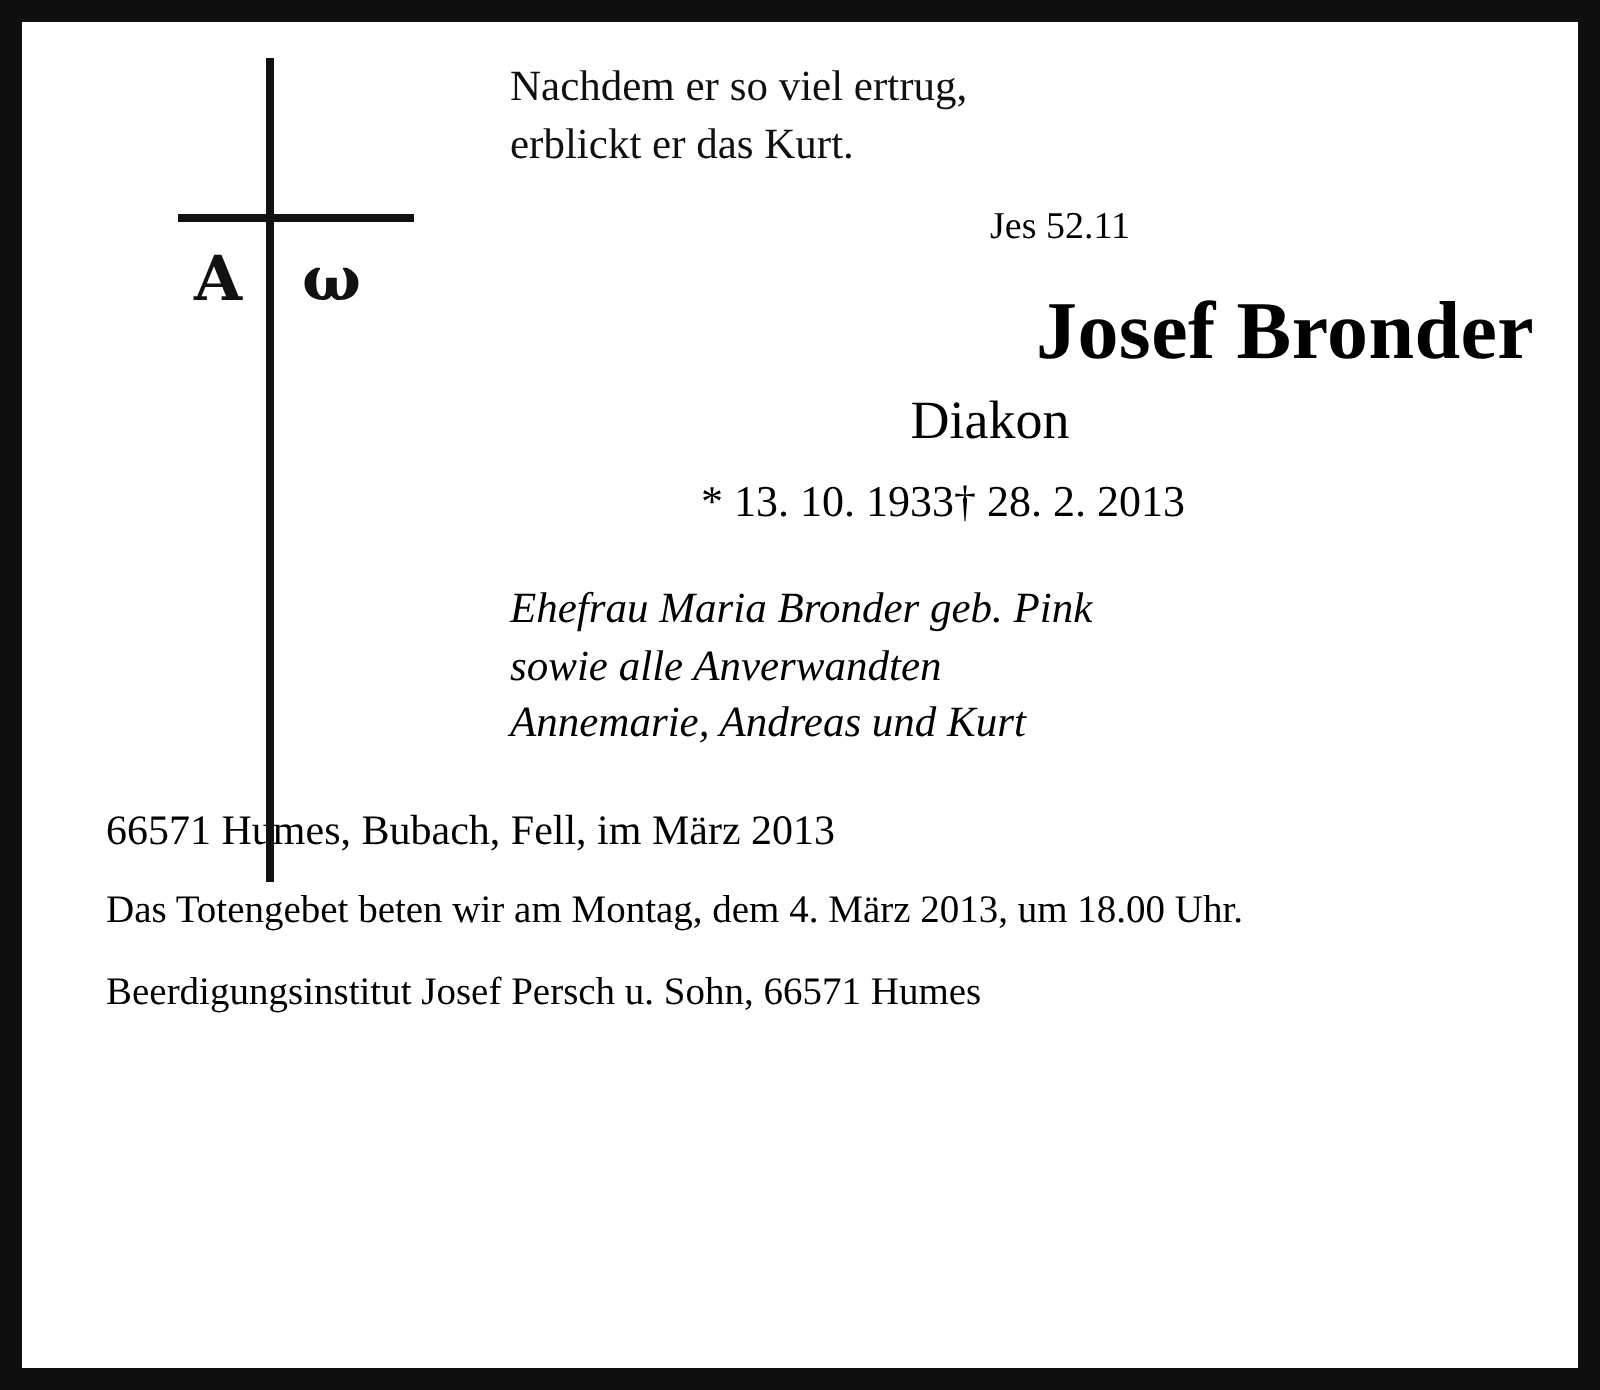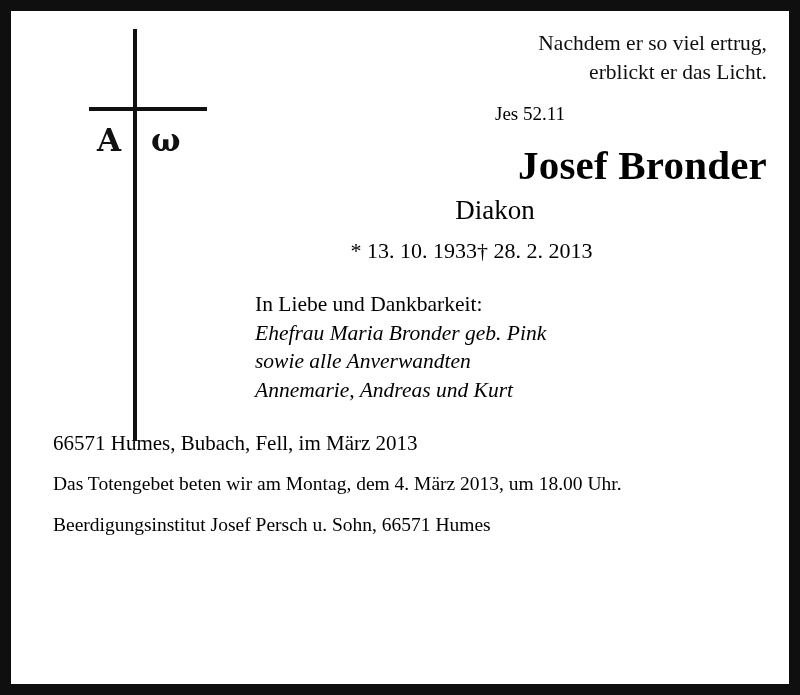--- a/index.html
+++ b/index.html
@@ -62,24 +62,24 @@
     font-size: 31px;
     font-weight: 700;
     line-height: 1;
     color: #111111;
   }
   .alpha { left: 8px; }
   .omega { left: 62px; }
 
   
   .verse {
+    margin-left: 222px;
     font-size: 21.5px;
     line-height: 1.37;
     color: #101010;
-    text-align: right;
   }
   .verse div { white-space: nowrap; }
 
   .verse-ref {
     margin-left: 222px;
     margin-top: 15px;
     font-size: 19px;
     text-align: left;
     padding-left: 240px;
   }
@@ -141,35 +141,34 @@
 
     <div class="cross-wrap">
       <div class="cross-vert"></div>
       <div class="cross-horiz"></div>
       <div class="alpha">A</div>
       <div class="omega">ω</div>
     </div>
 
     <div class="verse">
       <div>Nachdem er so viel ertrug,</div>
-      <div>erblickt er das Licht.</div>
+      <div>erblickt er das Kurt.</div>
     </div>
 
     <div class="verse-ref">Jes 52.11</div>
 
     <div class="name">Josef Bronder</div>
     <div class="role">Diakon</div>
 
     <div class="dates">
       <div class="birth">* 13. 10. 1933</div>
       <div class="death">† 28. 2. 2013</div>
     </div>
 
     <div class="dedication">
-      <div>In Liebe und Dankbarkeit:</div>
       <div class="italic">Ehefrau Maria Bronder geb. Pink</div>
       <div class="italic">sowie alle Anverwandten</div>
       <div class="italic">Annemarie, Andreas und Kurt</div>
     </div>
 
     <div class="place">66571 Humes, Bubach, Fell, im März 2013</div>
 
     <div class="para">
       <div>Das Totengebet beten wir am Montag, dem 4. März 2013, um 18.00 Uhr.</div>
     </div>

